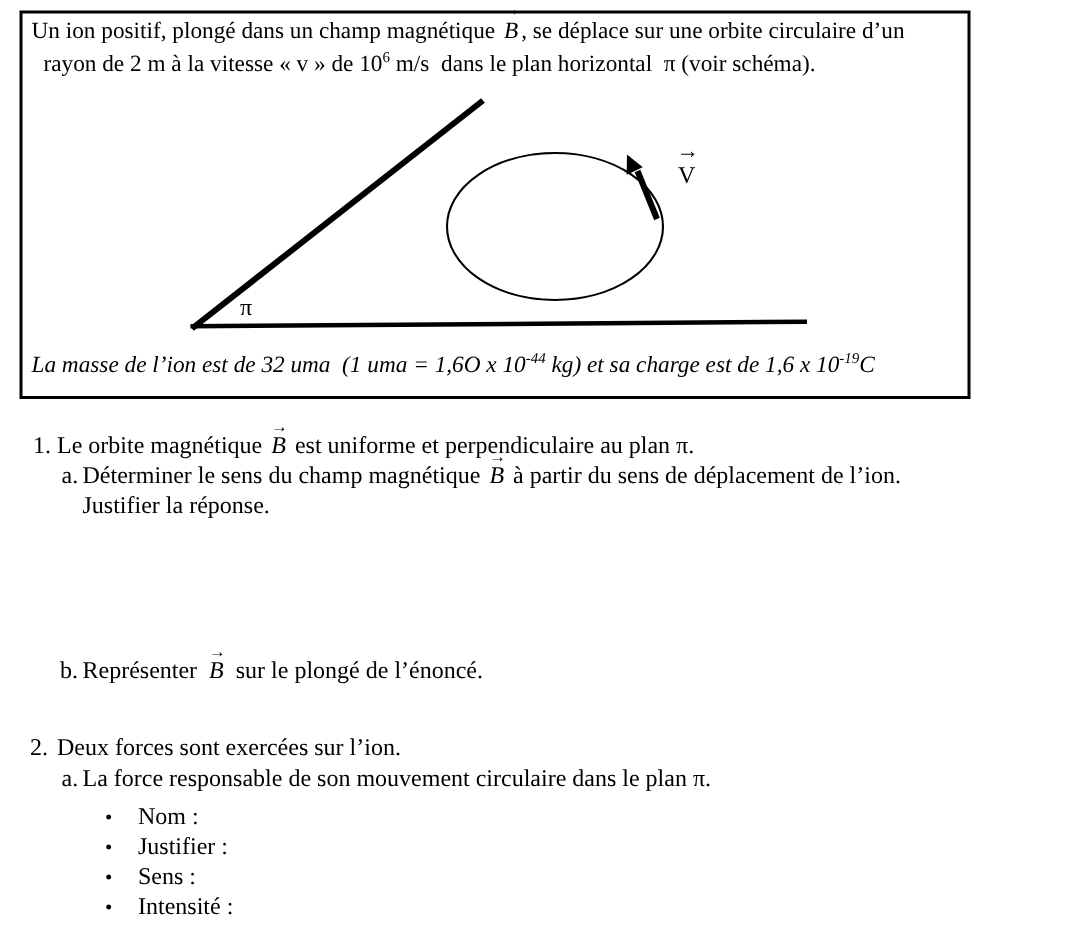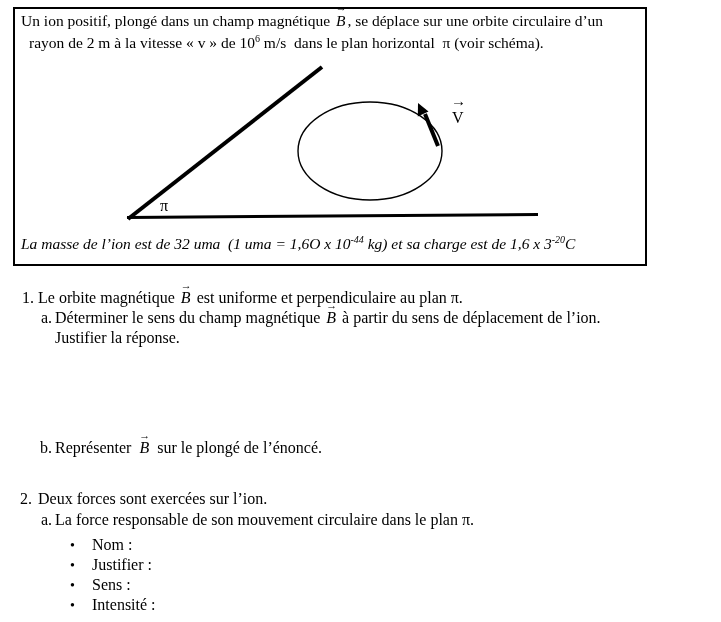--- a/index.html
+++ b/index.html
@@ -75,21 +75,21 @@
   </svg>
 
   <div class="line" style="left:21px; top:10px"><span>Un ion positif, plongé dans un champ magnétique </span><span class="vec"><span class="arr">→</span><span>B</span></span><span>, se déplace sur une orbite circulaire d’un</span></div>
 
   <div class="line" style="left:29px; top:32px"><span>rayon de 2 m à la vitesse « v » de 10</span><span class="sup">6</span><span> m/s  dans le plan horizontal  π (voir schéma).</span></div>
 
   <div class="diagram-label" style="left:160px; top:198px">π</div>
   <div class="v-arrow" style="left:451px; top:95px">→</div>
   <div class="diagram-label" style="left:452px; top:110px">V</div>
 
-  <div class="line italic" style="left:21px; top:233px"><span>La masse de l’ion est de 32 uma  (1 uma = 1,6O x 10</span><span class="sup">-44</span><span> kg) et sa charge est de 1,6 x 3</span><span class="sup">-20</span><span>C</span></div>
+  <div class="line italic" style="left:21px; top:233px"><span>La masse de l’ion est de 32 uma  (1 uma = 1,6O x 10</span><span class="sup">-44</span><span> kg) et sa charge est de 1,6 x 10</span><span class="sup">-19</span><span>C</span></div>
 
   <div class="line q" style="left:22px; top:288px"><span class="num" style="width:16px">1.</span><span>Le orbite magnétique </span><span class="vec"><span class="arr">→</span><span>B</span></span><span> est uniforme et perpendiculaire au plan π.</span></div>
 
   <div class="line q" style="left:41px; top:308px"><span class="num" style="width:14px">a.</span><span>Déterminer le sens du champ magnétique </span><span class="vec"><span class="arr">→</span><span>B</span></span><span> à partir du sens de déplacement de l’ion.</span></div>
 
   <div class="line q" style="left:55px; top:328px">Justifier la réponse.</div>
 
   <div class="line q" style="left:40px; top:438px"><span class="num" style="width:15px">b.</span><span>Représenter </span><span class="vec" style="margin:0 4px"><span class="arr">→</span><span>B</span></span><span> sur le plongé de l’énoncé.</span></div>
 
   <div class="line q" style="left:20px; top:489px"><span class="num" style="width:18px">2.</span><span>Deux forces sont exercées sur l’ion.</span></div>

